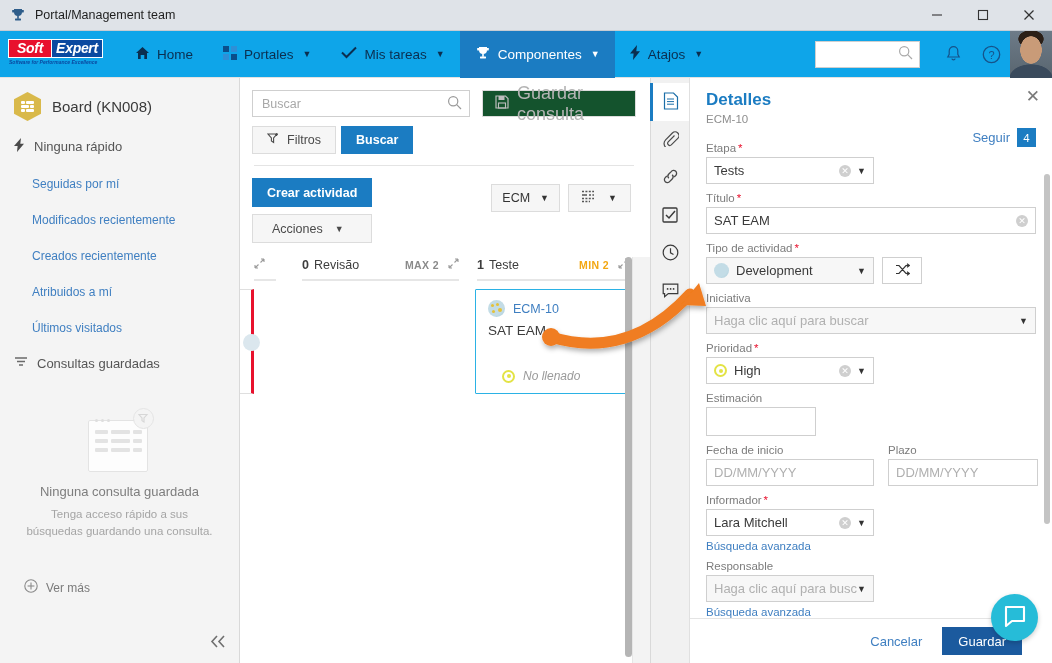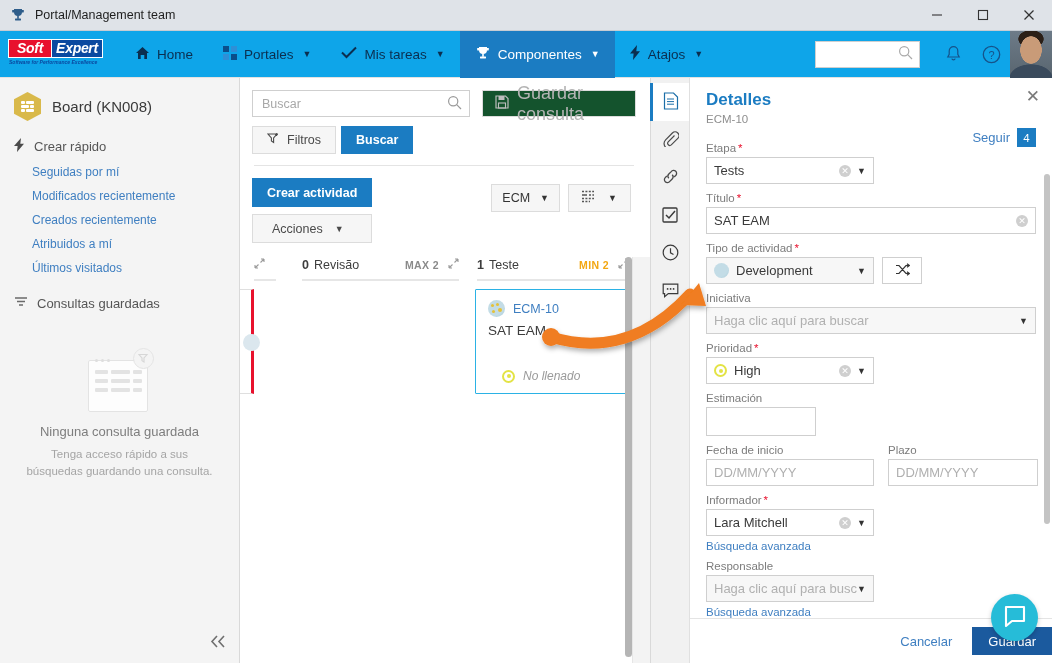--- a/index.html
+++ b/index.html
@@ -98,21 +98,21 @@
   .board-hex .g {
     position:absolute; background:#fff; border-radius:1px;
   }
   .board-title { font-size:15px; color:#3a3a3a; }
   .side-sec {
     display:flex; align-items:center; gap:9px; padding:5px 0 5px 14px;
     color:#555; font-size:13px;
   }
   .side-link {
     display:block; padding:5px 0 5px 32px; color:#3f7fc1; font-size:12px;
-    cursor:pointer; text-decoration:none;
+    cursor:pointer; text-decoration:none;margin-top:12px;
   }
   .empty-wrap { text-align:center; margin-top:32px; padding:0 22px; }
   .empty-ill {
     width:64px; height:62px; margin:0 auto 14px; position:relative; opacity:.9;
   }
   .empty-ill .card {
     position:absolute; left:0; top:4px; width:60px; height:52px;
     background:#fff; border:1.5px solid #e2e2e2; border-radius:2px;
   }
   .empty-ill .bar { position:absolute; background:#e2e2e2; height:4px; border-radius:1px; }
@@ -283,23 +283,23 @@
     width:40px; height:27px; border:1px solid #cfcfcf; background:#fff;
     display:flex; align-items:center; justify-content:center; cursor:pointer; flex:none;
   }
   .adv-link { font-size:11.5px; color:#3f7fc1; margin-top:4px; cursor:pointer; }
   .estim { width:110px; height:29px; border:1px solid #cfcfcf; background:#fff; }
   .d-scroll {
     position:absolute; right:2px; top:96px; width:6px; height:350px;
     background:#c4c4c4; border-radius:3px;
   }
   .d-foot {
-    position:absolute; left:0; right:0; bottom:0; height:45px; background:#fff;
+    position:absolute; left:0; right:16px; bottom:0; height:45px; background:#fff;
     border-top:1px solid #e4e4e4; display:flex; align-items:center; justify-content:flex-end;
-    gap:14px;
+    padding-right:14px; gap:14px;
   }
   .btn-cancel { color:#3f7fc1; font-size:13px; cursor:pointer; background:none; border:0; font-family:inherit; }
   .btn-guardar {
     height:28px; background:#1b5a9e; color:#fff; border:0; padding:0 16px;
     font-size:13px; font-family:inherit; cursor:pointer;
   }
   .chat-bubble {
     position:absolute; right:14px; bottom:22px; width:47px; height:47px; border-radius:50%;
     background:#26bcd8; display:flex; align-items:center; justify-content:center;
     box-shadow:0 2px 5px rgba(0,0,0,.2); cursor:pointer; z-index:5;
@@ -448,21 +448,21 @@
       </div>
       <span class="board-title">Board (KN008)</span>
     </div>
 
     <div class="side-sec">
       <span>
         <svg width="11" height="14" viewBox="0 0 11 14">
             <path d="M7 0L0 8h3.6L3 14l7-8.3H6.3z" fill="#4a4a4a"></path>
           </svg>
       </span>
-      <span>Crear rápido</span>
+      <span>Ninguna rápido</span>
     </div>
 
     <div>
       <div class="side-link">Seguidas por mí</div>
       <div class="side-link">Modificados recientemente</div>
       <div class="side-link">Creados recientemente</div>
       <div class="side-link">Atribuidos a mí</div>
       <div class="side-link">Últimos visitados</div>
     </div>
 
@@ -495,20 +495,30 @@
         <div class="funnel">
           <svg width="11" height="11" viewBox="0 0 11 11">
               <path d="M1 1.5h8l-3 3.4v4l-2-1.3V4.9z" fill="none" stroke="#d4d4d4" stroke-width="1.1"></path>
             </svg>
         </div>
       </div>
       <div class="empty-ttl">Ninguna consulta guardada</div>
       <div class="empty-sub">Tenga acceso rápido a sus búsquedas guardando una consulta.</div>
     </div>
 
+    <div class="vermas">
+      <span>
+        <svg width="14" height="14" viewBox="0 0 14 14">
+            <circle cx="7" cy="7" r="6.2" fill="none" stroke="#8a8a8a" stroke-width="1.1"></circle>
+            <line x1="7" y1="3.6" x2="7" y2="10.4" stroke="#8a8a8a" stroke-width="1.1"></line>
+            <line x1="3.6" y1="7" x2="10.4" y2="7" stroke="#8a8a8a" stroke-width="1.1"></line>
+          </svg>
+      </span>
+      <span>Ver más</span>
+    </div>
 
     <div class="collapse-btn">
       <span>
         <svg width="16" height="13" viewBox="0 0 16 13">
             <path d="M7 1L2 6.5 7 12M14 1L9 6.5 14 12" fill="none" stroke="#6f6f6f" stroke-width="1.6"></path>
           </svg>
       </span>
     </div>
   </div>
 

